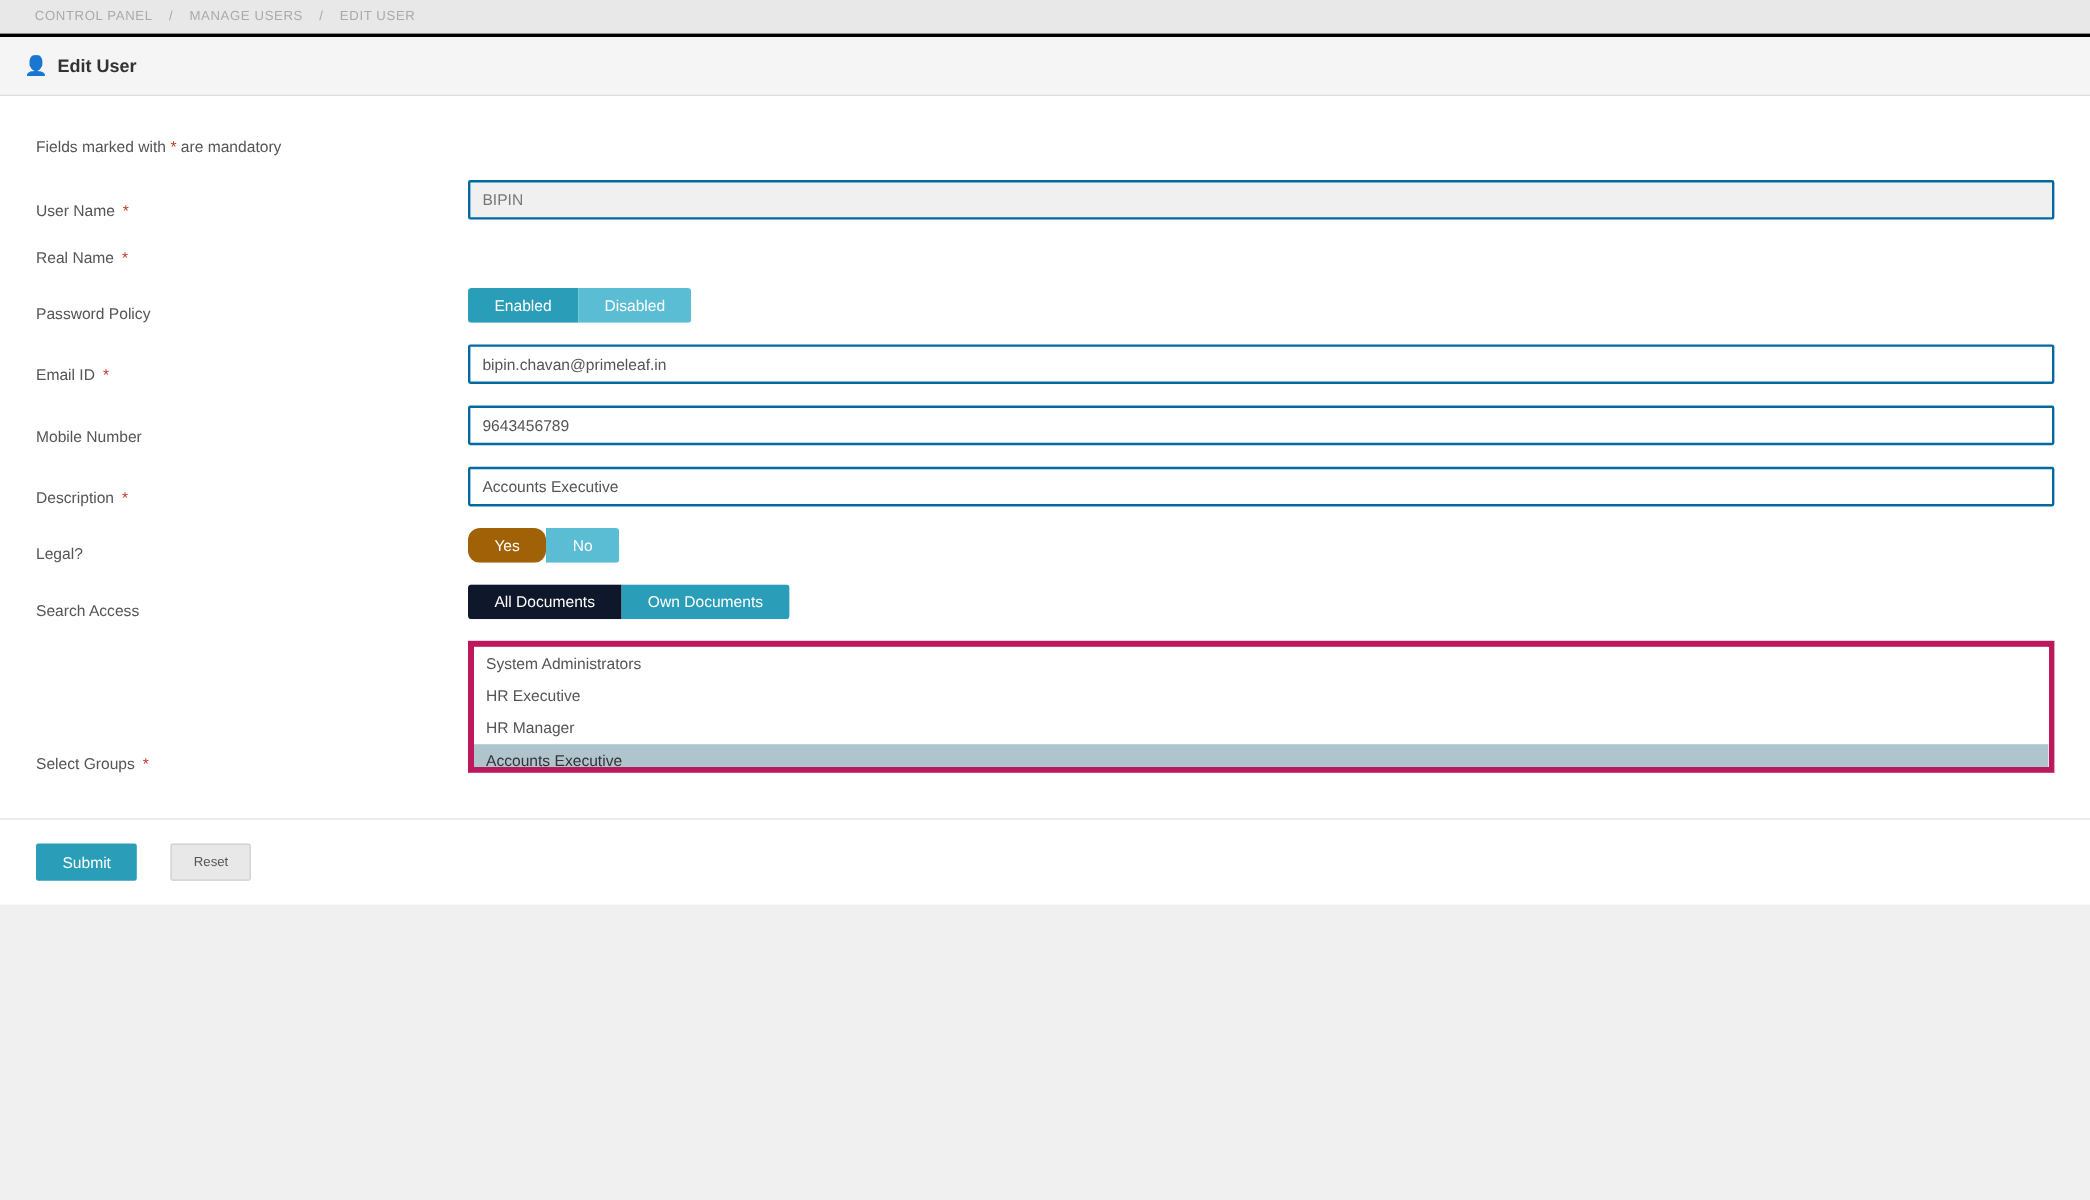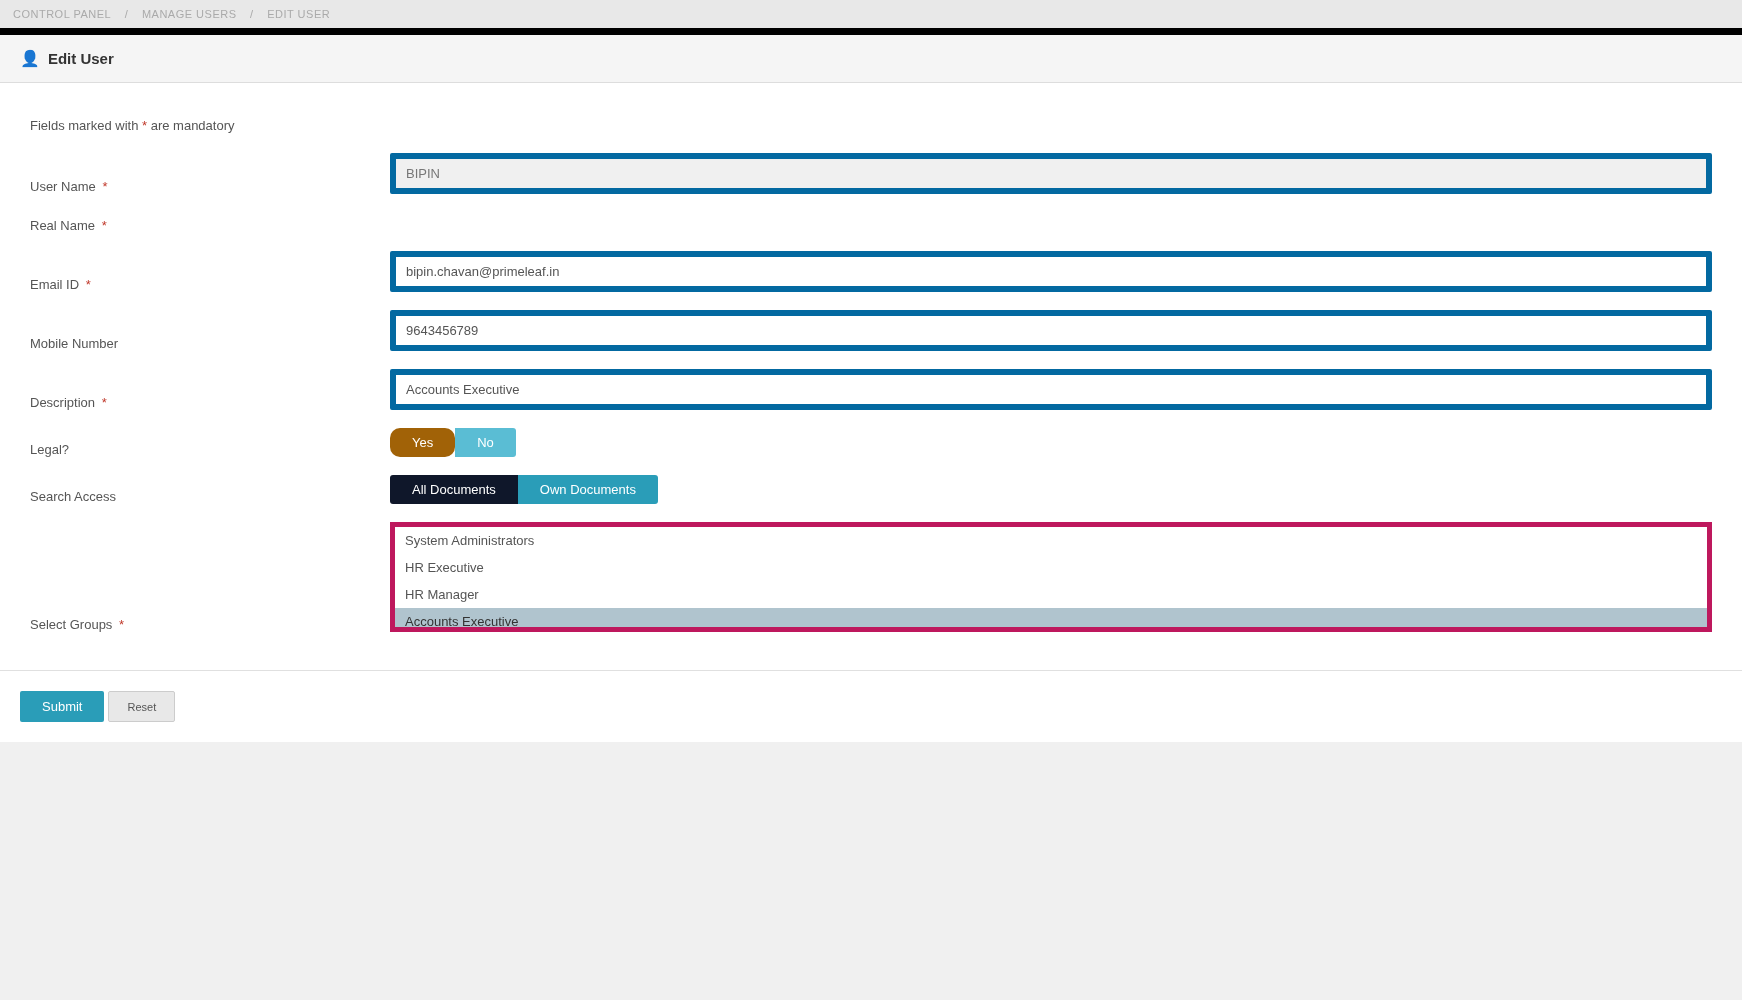--- a/index.html
+++ b/index.html
@@ -6,24 +6,24 @@
     body {
       font-family: Arial, sans-serif;
       font-size: 13px;
       background: #f0f0f0;
       color: #333;
     }
 
     
     .breadcrumb {
       background: #e8e8e8;
-      padding: 8px 8px;
+      padding: 8px 24px;
       font-size: 11px;
       color: #5a9db8;
-      border-bottom: 7px solid #000000;
+      border-bottom: 3px solid #000000;
       letter-spacing: 0.5px;
     }
     .breadcrumb span {
       color: #aaa;
       margin: 0 5px;
     }
 
     
     .page-container {
       background: #fff;
@@ -84,21 +84,21 @@
       margin-left: 3px;
     }
     .form-control-wrap {
       flex: 1;
     }
 
     
     input[type="text"] {
       width: 100%;
       padding: 7px 10px;
-      border: 6px solid #0369a1;
+      border: 2px solid #0369a1;
       border-radius: 2px;
       font-size: 13px;
       color: #555;
       background: #fff;
     }
     input[type="text"]:read-only {
       background: #f0f0f0;
       color: #777;
     }
 
@@ -157,23 +157,23 @@
       color: #555;
     }
     .groups-list-item.selected {
       background: #b0c4ce;
       color: #333;
     }
 
     
     .form-footer {
       border-top: 1px solid #e0e0e0;
-      padding: 20px 20px;
+      padding: 20px 30px;
       display: flex;
-      gap: 4px;
+      gap: 28px;
     }
     .btn-submit {
       padding: 8px 22px;
       background: #2a9db8;
       color: #fff;
       border: none;
       border-radius: 2px;
       font-size: 13px;
       cursor: pointer;
     }
@@ -234,20 +234,31 @@
       </div>
     </div>
 
     <div class="form-row">
       <div class="form-label">
         <span>Real Name</span>
         <span class="asterisk"> *</span>
       </div>
     </div>
 
+    <div class="form-row">
+      <div class="form-label">
+        <span>Password Policy</span>
+      </div>
+      <div class="form-control-wrap">
+        <div class="toggle-group">
+          <button class="toggle-btn active">Enabled</button>
+          <button class="toggle-btn inactive">Disabled</button>
+        </div>
+      </div>
+    </div>
 
     <div class="form-row">
       <div class="form-label">
         <span>Email ID</span>
         <span class="asterisk"> *</span>
       </div>
       <div class="form-control-wrap">
         <input type="text" value="bipin.chavan@primeleaf.in" style="">
       </div>
     </div>

